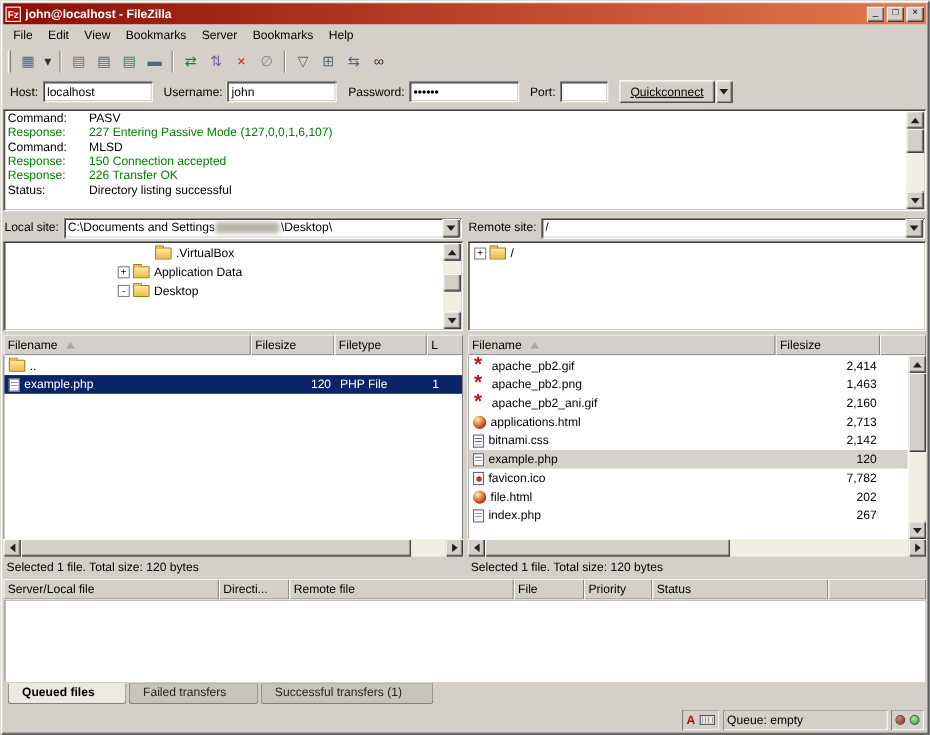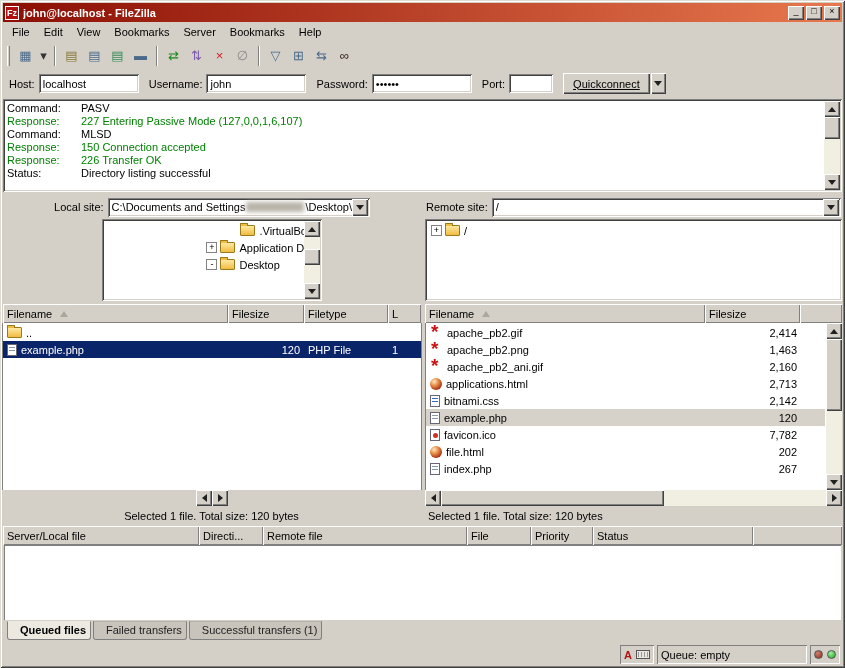--- a/index.html
+++ b/index.html
@@ -82,21 +82,21 @@
   .tri { width:0; height:0; }
   .tri.up   { border:4px solid transparent; border-bottom:5px solid #202020; transform:translateY(-2px); }
   .tri.down { border:4px solid transparent; border-top:5px solid #202020; transform:translateY(2px); }
   .tri.left { border:4px solid transparent; border-right:5px solid #202020; transform:translateX(-2px); }
   .tri.right{ border:4px solid transparent; border-left:5px solid #202020; transform:translateX(2px); }
 
   
   .splitter-h { height:3px; flex:0 0 3px; }
   .panes { flex:0 0 331px; height:331px; display:flex; }
   .pane { display:flex; flex-direction:column; }
-  .pane.left { width:418px; flex:0 0 418px;align-items:center; }
+  .pane.left { width:418px; flex:0 0 418px; }
   .pane.right { flex:1; }
   .splitter-v { width:4px; flex:0 0 4px; }
 
   .site-row { height:24px; flex:0 0 24px; display:flex; align-items:center; padding:2px 1px; }
   .site-label { margin-right:4px; white-space:nowrap; }
   .combo { flex:1; height:19px; background:#fff; display:flex; align-items:center;
     box-shadow: inset 1px 1px 0 #808080, inset -1px -1px 0 #fff,
                 inset 2px 2px 0 #404040, inset -2px -2px 0 #d4d0c8;
     padding:0 2px 0 4px; overflow:hidden; white-space:nowrap; }
   .combo-text { overflow:hidden; white-space:nowrap; }
@@ -154,21 +154,21 @@
   .ficon.star { width:13px; height:13px; color:#cc1111; font-weight:bold; }
   .ficon.star::before { content:"*"; position:absolute; left:1px; top:-1px; font-size:19px; line-height:13px; }
   .ficon.ball { width:12px; height:12px; border-radius:50%;
     background:radial-gradient(circle at 35% 30%, #ffe8c0, #e89048 35%, #b03a1a 70%, #601808); }
 
   
   .queue-header { height:19px; flex:0 0 19px; display:flex; overflow:hidden; }
   .queue-body { flex:1; background:#fff; margin:0 1px;
     box-shadow: inset 1px 1px 0 #808080, inset -1px -1px 0 #fff; }
   .queue-tabs { height:22px; flex:0 0 22px; display:flex; align-items:flex-start; padding:1px 0 0 4px; }
-  .qtab { padding:2px 4px 3px 12px; margin-right:2px; background:#c8c4bc;
+  .qtab { padding:2px 28px 3px 12px; margin-right:2px; background:#c8c4bc;
     border:1px solid #808080; border-top:1px solid #b5b1a9; border-radius:0 0 3px 3px; color:#222; }
   .qtab.active { background:#ece9e0; font-weight:bold; border-top-color:#ece9e0; color:#000; }
 
   
   .statusbar { height:23px; flex:0 0 23px; display:flex; align-items:center; padding:2px 2px 0 2px; }
   .sb-spacer { flex:1; }
   .sb-cell { height:19px; display:flex; align-items:center; padding:0 4px; margin-left:3px;
     box-shadow: inset 1px 1px 0 #808080, inset -1px -1px 0 #fff; }
   .type-ind { color:#b01010; font-weight:bold; font-size:11px; margin-right:4px; }
   .kbd-icon { width:14px; height:9px; background:#e8e6de; border:1px solid #555; position:relative; }

